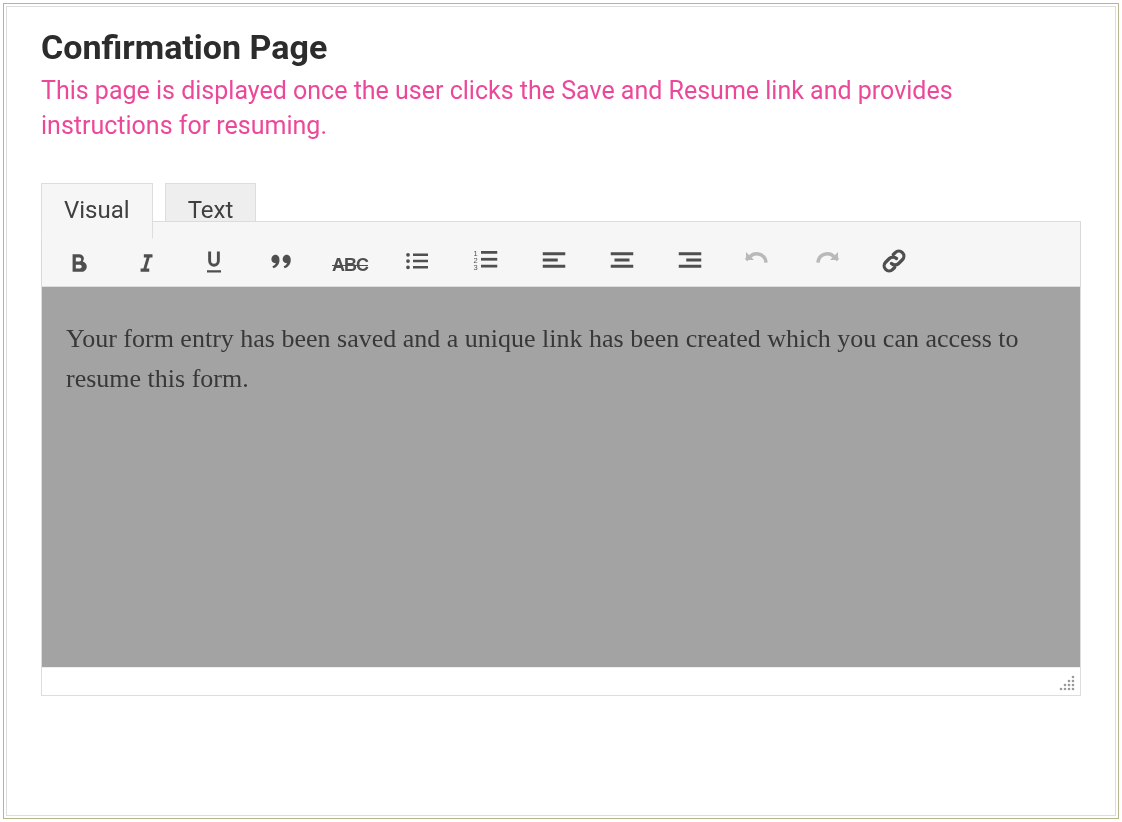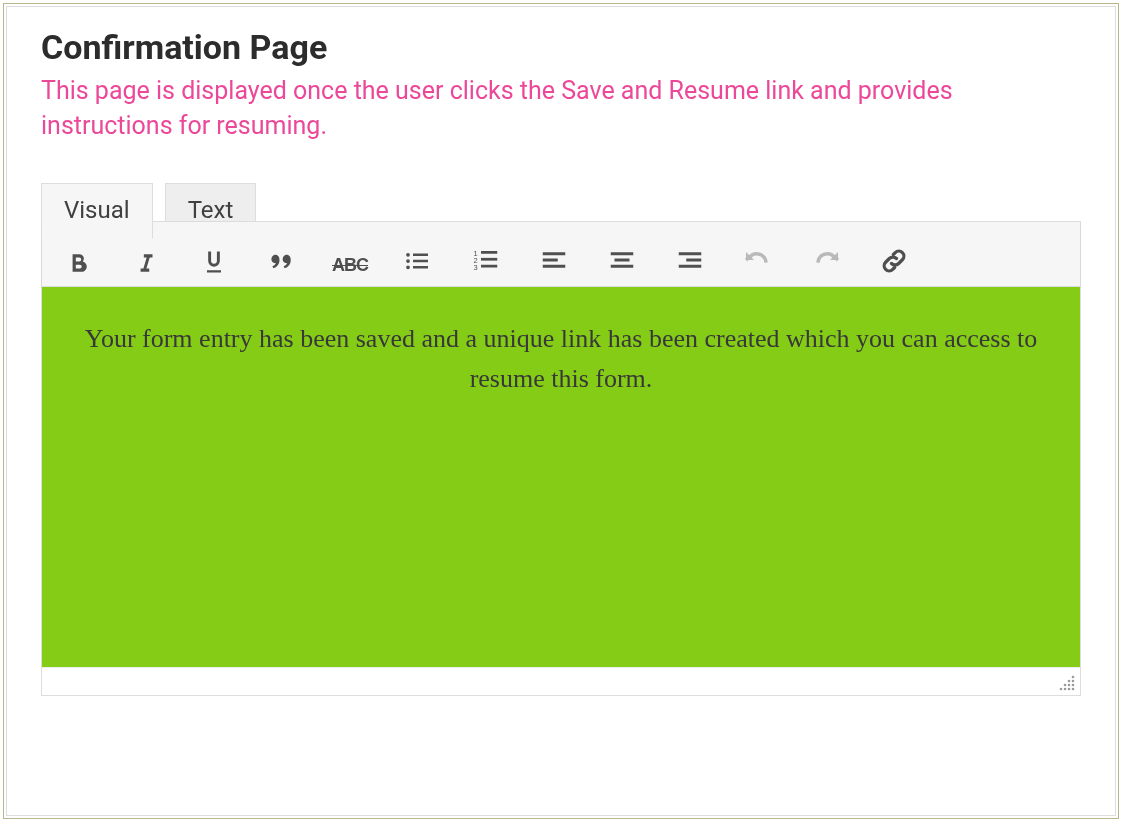--- a/index.html
+++ b/index.html
@@ -84,28 +84,27 @@
     height: 40px;
     display: flex;
     align-items: flex-end;
     justify-content: center;
     cursor: pointer;
     color: #4f4f4f;
   }
   .tbtn svg { display:block; }
   .tbtn.dim { color: #b9b9b9; }
   .editor-body {
-    background: #84cc16;
+    background: #a3a3a3;
     padding: 32px 24px 40px 24px;
     font-family: Georgia, "Times New Roman", serif;
     font-size: 26px;
     line-height: 1.55;
     color: #383838;
     min-height: 380px;
-    text-align: center;
   }
   .editor-body p { margin-bottom: 28px; }
   .status-bar {
     height: 28px;
     border-top: 1px solid #eee;
     background: #fff;
     position: relative;
   }
   .resize-grip {
     position: absolute;

